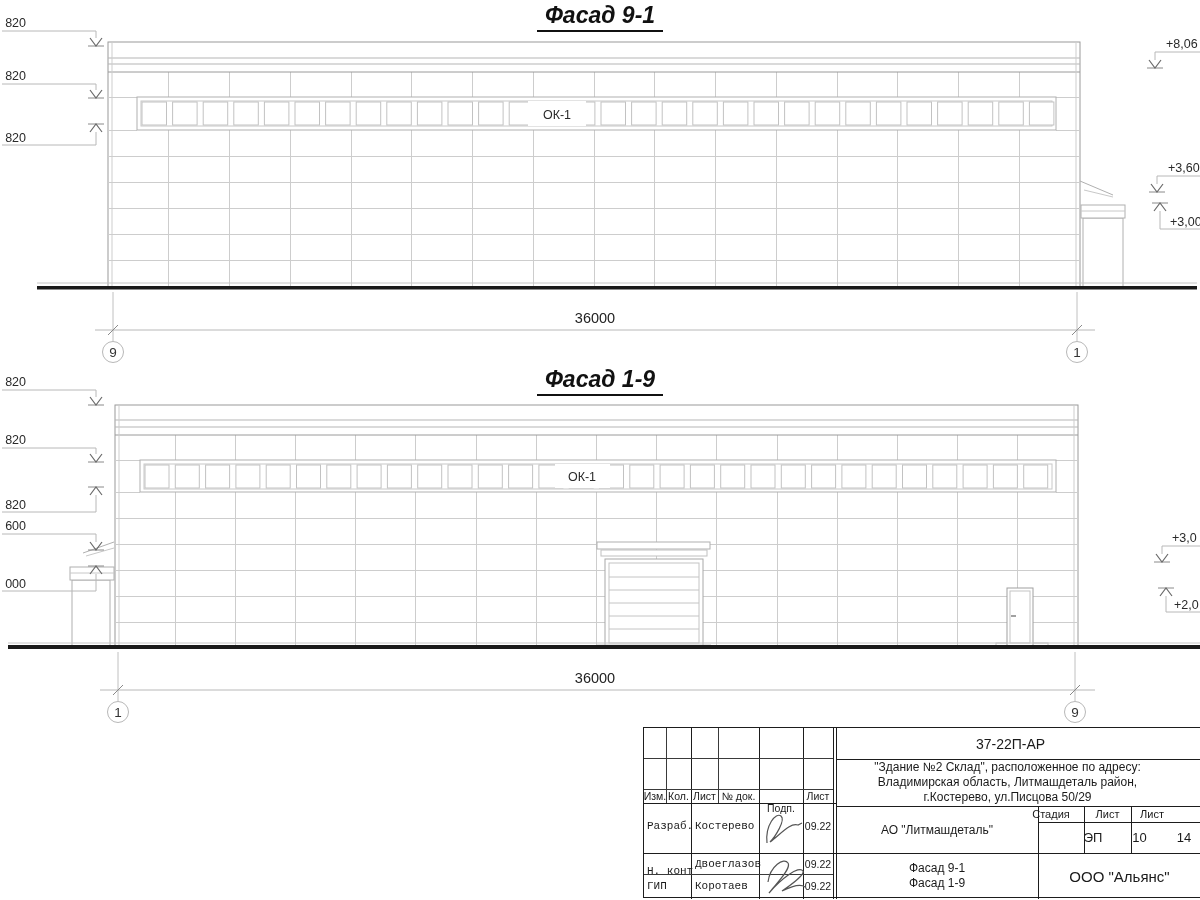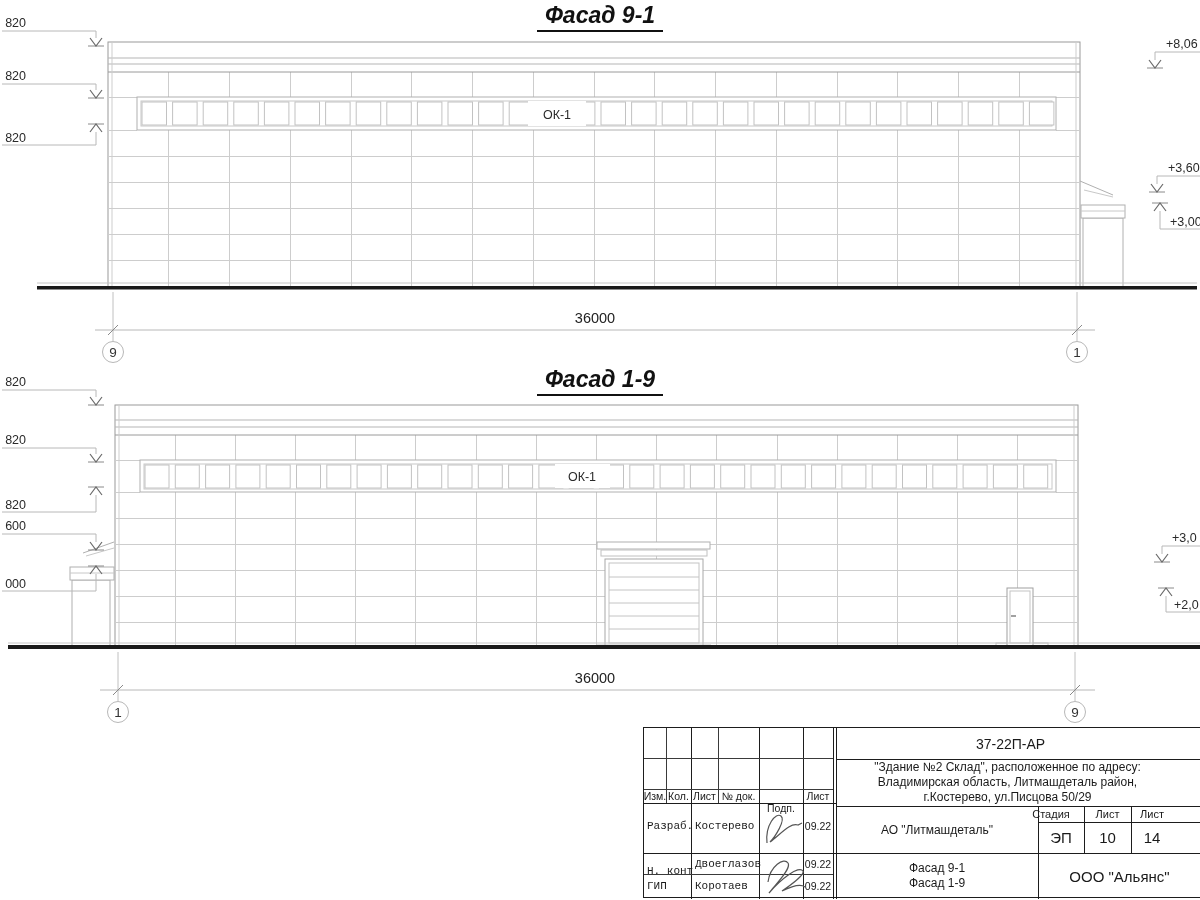--- a/index.html
+++ b/index.html
@@ -25,21 +25,21 @@
   .tb .hline{position:absolute;height:1.3px;background:#1d1d1d;}
   .tb .thin{background:#3a3a3a;width:1px;height:1px;}
   .tb .vline.thin{width:1px;}
   .tb .hline.thin{height:1px;}
   .cell{position:absolute;display:flex;align-items:center;justify-content:center;
         overflow:hidden;white-space:nowrap;}
   .cell.left{justify-content:flex-start;padding-left:3px;font-family:Liberation Mono, monospace;}
   .f10{font-size:10.5px;}
   .f11{font-size:11px;}
   .f12{font-size:12px;}
-  .f13{font-size:15px;}
+  .f13{font-size:13px;margin-left:32px;}
   .f14{font-size:14px;}
   .f15{font-size:15px;}
   .addr{flex-direction:column;line-height:15px;text-align:center;}
   .two-line{flex-direction:column;line-height:15px;text-align:center;}
   .sig{position:absolute;pointer-events:none;}
 </style>
 </head>
 <body>
 
 <div class="fac-title" style="top:2px">

